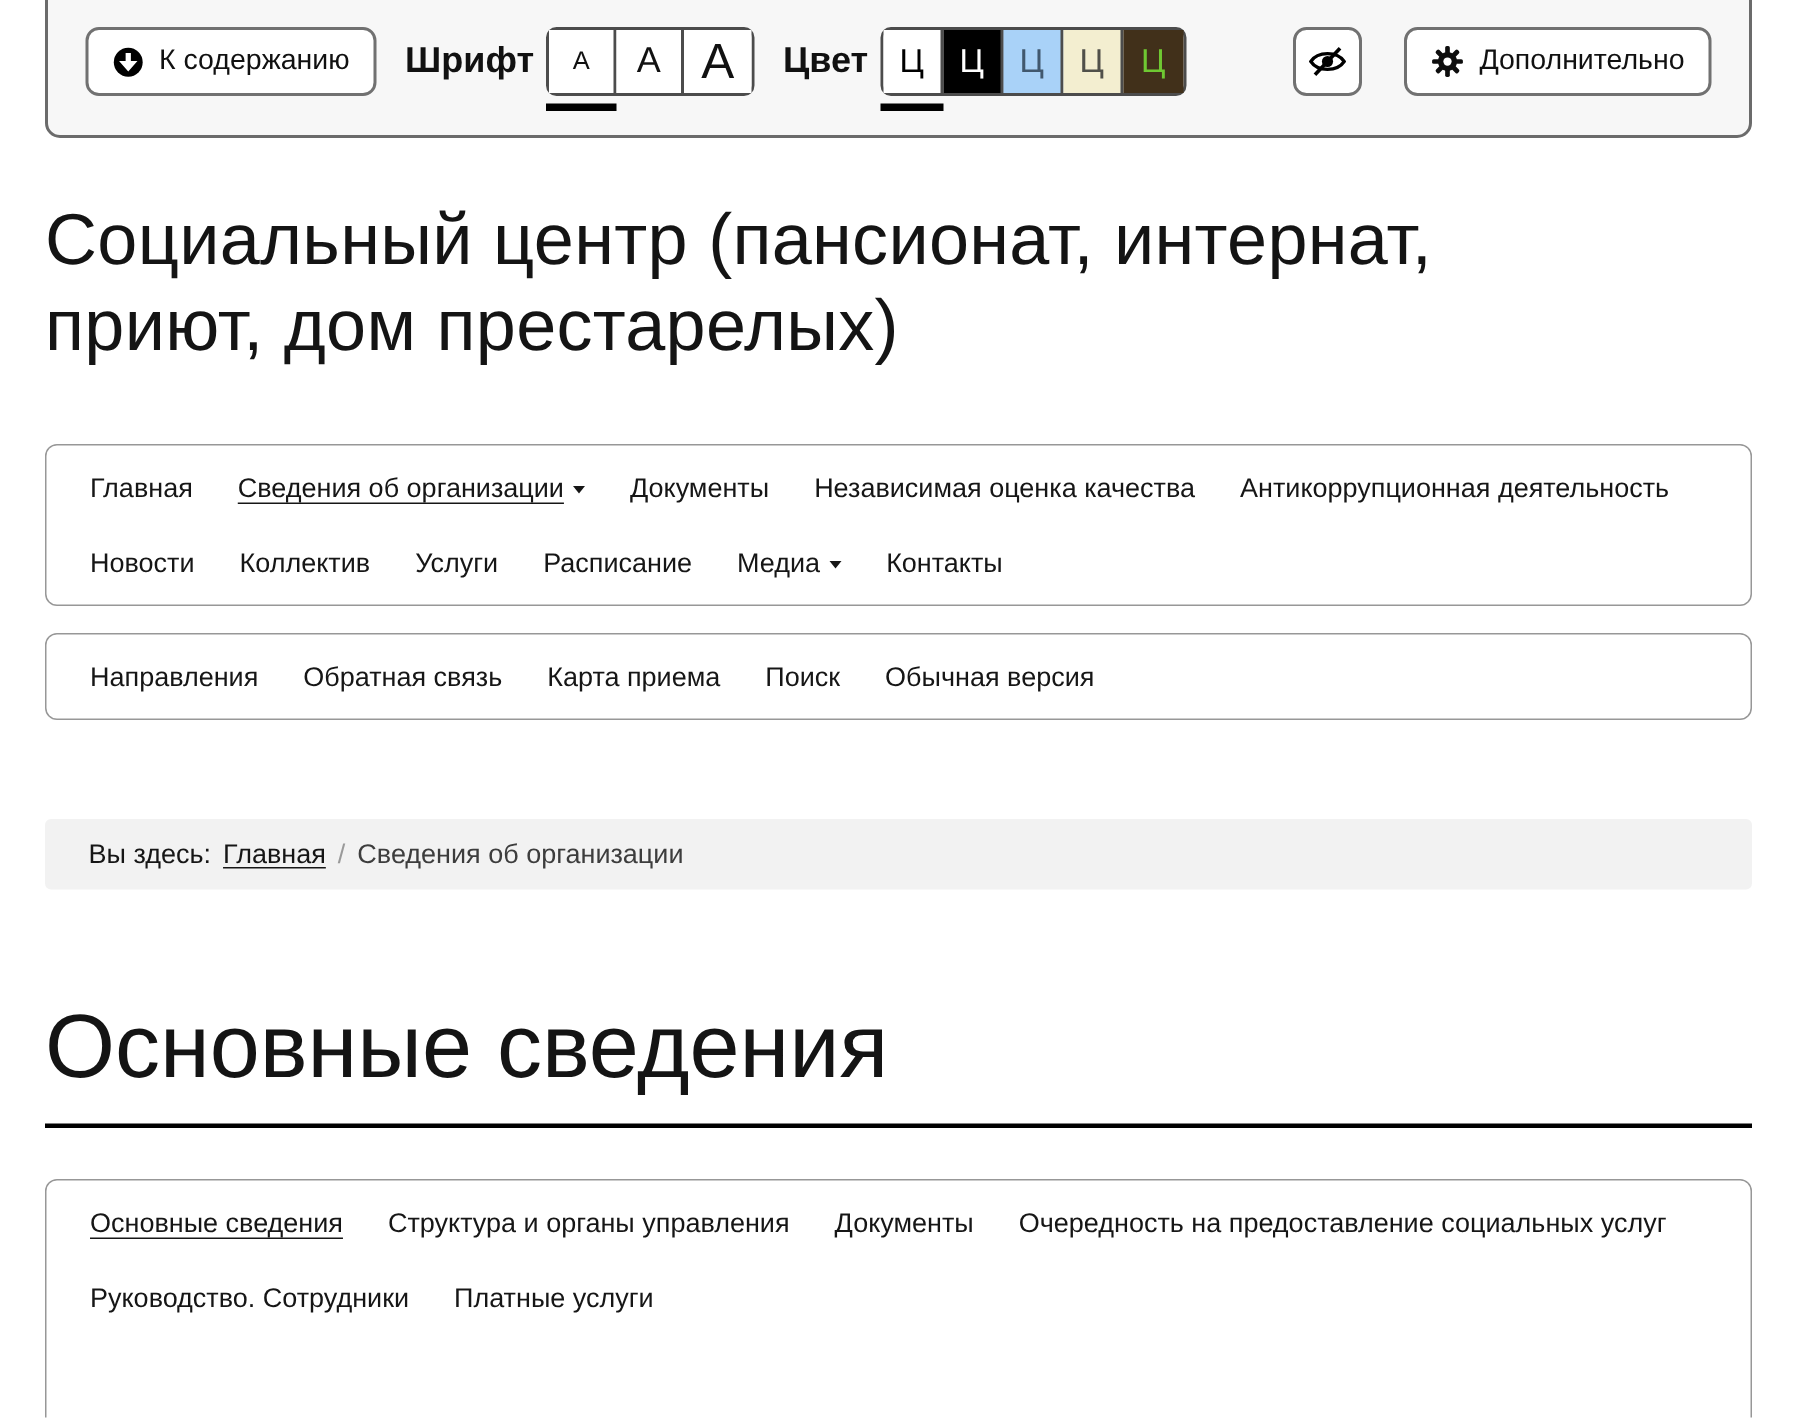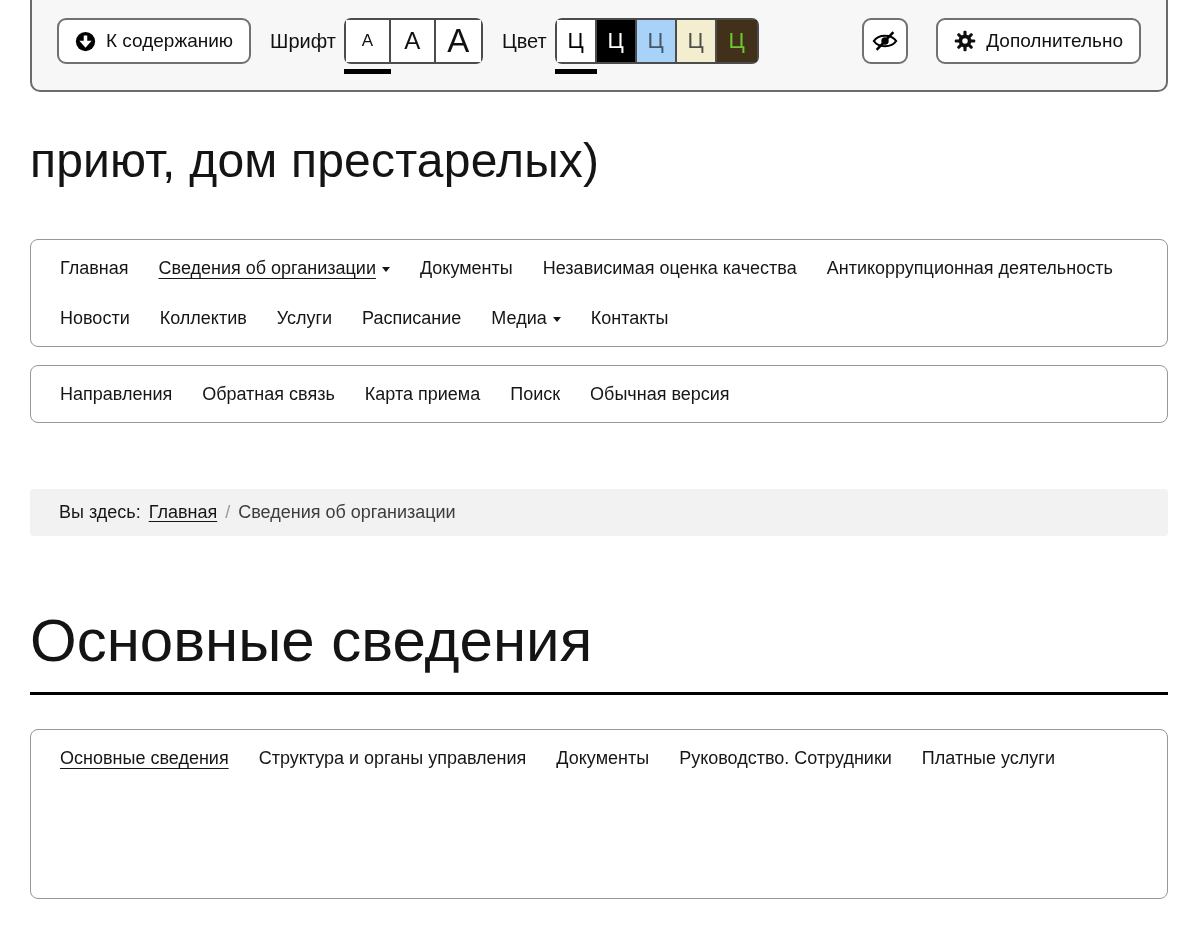--- a/index.html
+++ b/index.html
@@ -14,21 +14,21 @@
     position:relative;top:-10px;box-sizing:border-box;
     height:102px;border:2px solid #6b6b6b;border-radius:10px;
     background:#f7f7f7;display:flex;align-items:center;padding:0 25px;
   }
   .tb-btn{
     display:inline-flex;align-items:center;gap:10px;height:46px;padding:16px 16px;
     background:#ffffff;border:2px solid #717171;border-radius:9px;
     font-size:19px;color:#111;cursor:pointer;white-space:nowrap;
   }
   .tb-btn.icon-only{width:46px;padding:0;justify-content:center;}
-  .tb-label{font-size:20px;color:#111;margin:0 8px 0 19px;white-space:nowrap;}
+  .tb-label{font-size:24px;color:#111;margin:0 8px 0 19px;white-space:nowrap;font-weight:bold;}
   .seg-group{display:flex;border:2px solid #4c4c4c;border-radius:7px;background:#fff;}
   .seg{
     position:relative;box-sizing:border-box;height:42px;
     display:flex;align-items:center;justify-content:center;
     border-right:2px solid #4c4c4c;cursor:pointer;color:#111;background:#fff;
   }
   .seg:last-child{border-right:none;}
   .seg.selected::after{
     content:"";position:absolute;left:-2px;right:-2px;top:calc(100% + 7px);
     height:5px;background:#000;
@@ -144,20 +144,21 @@
             </g>
             <circle cx="12" cy="12" r="3" fill="#fff"></circle>
           </svg>
         </span>
         <span>Дополнительно</span>
       </button>
     </div>
   </div>
 
   <h1>
+    <span>Социальный центр (пансионат, интернат,</span>
     <span>приют, дом престарелых)</span>
   </h1>
 
   <nav class="nav-box nav-main">
     <a>Главная</a>
     <a class="active"><span>Сведения об организации</span><span class="caret"></span></a>
     <a>Документы</a>
     <a>Независимая оценка качества</a>
     <a>Антикоррупционная деятельность</a>
     <a>Новости</a>
@@ -184,17 +185,18 @@
   </div>
 
   <h2>Основные сведения</h2>
 
   <hr class="rule">
 
   <nav class="nav-box nav-section">
     <a class="active">Основные сведения</a>
     <a>Структура и органы управления</a>
     <a>Документы</a>
+    <a>Очередность на предоставление социальных услуг</a>
     <a>Руководство. Сотрудники</a>
     <a>Платные услуги</a>
   </nav>
 
 </div>
 
 </body></html>

